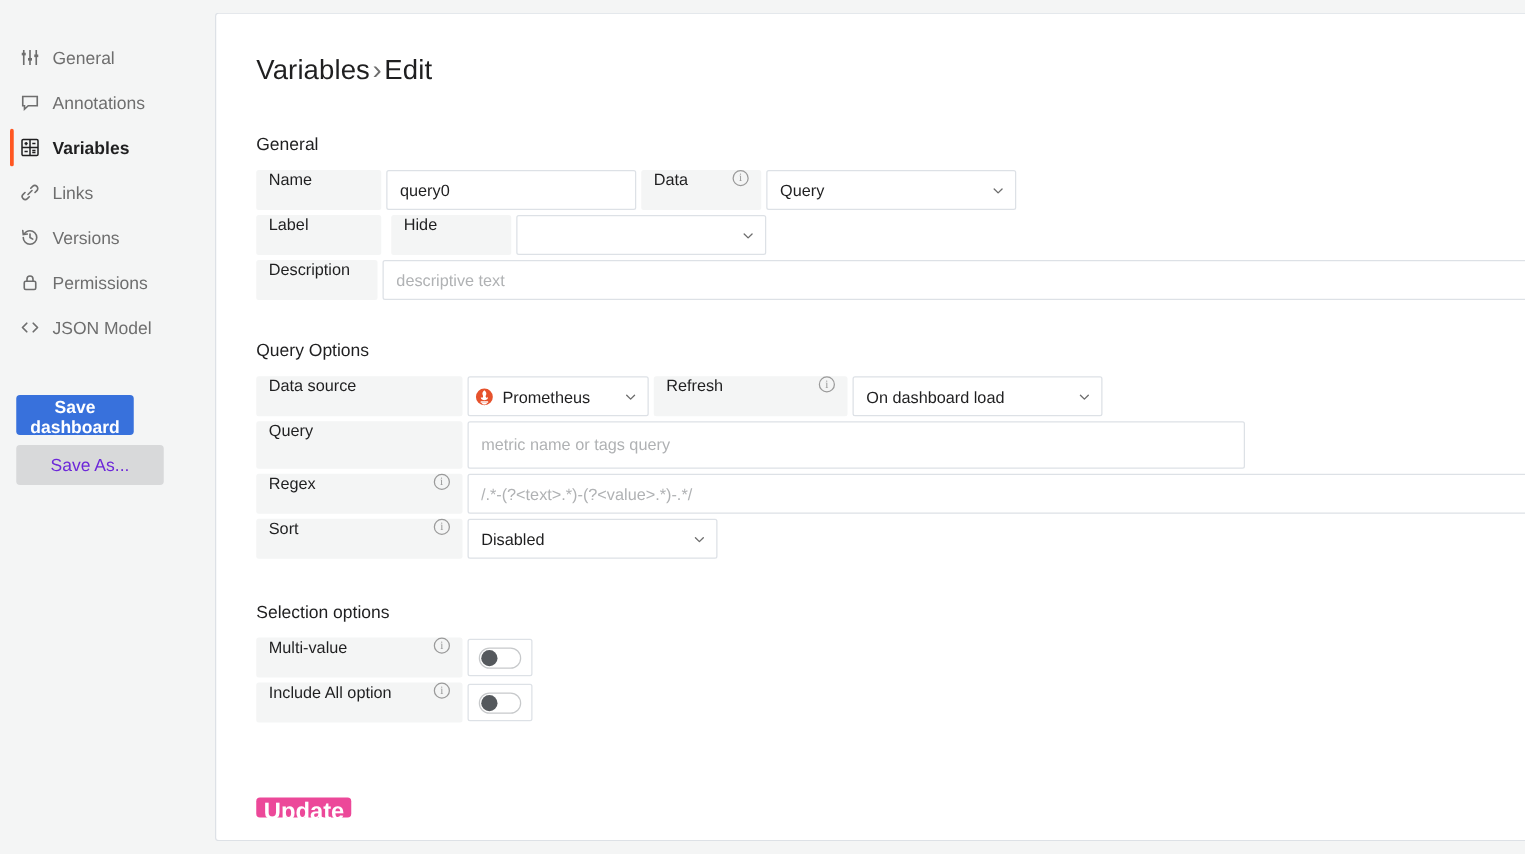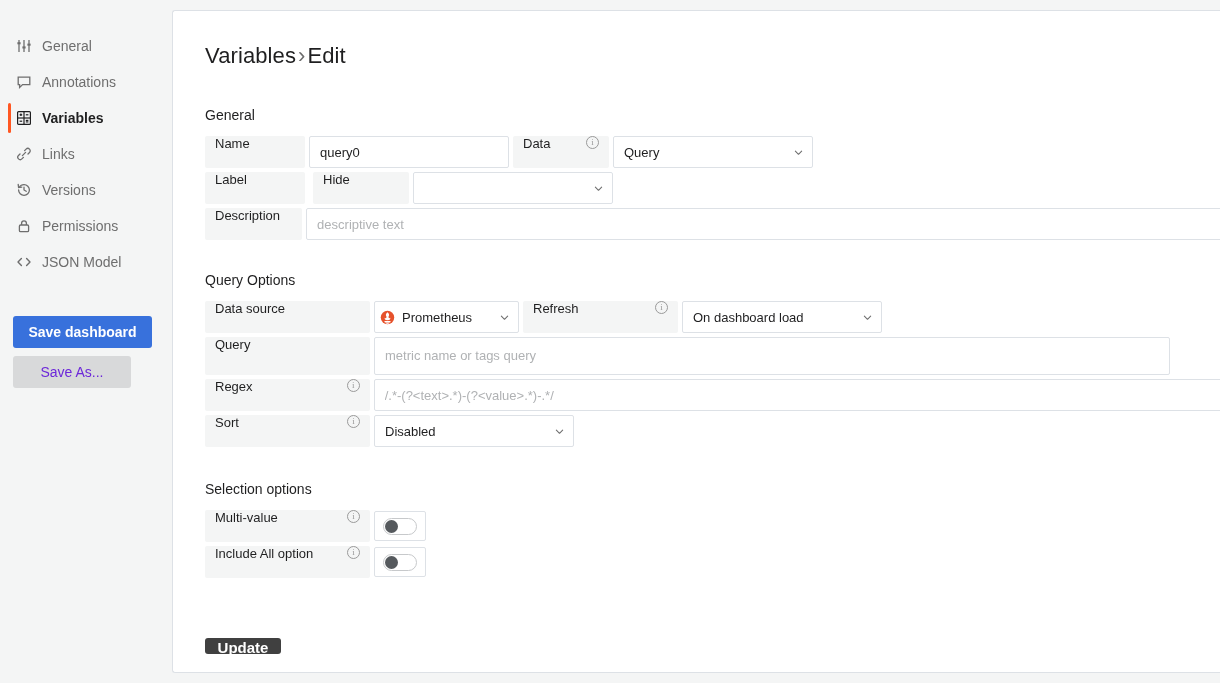--- a/index.html
+++ b/index.html
@@ -50,21 +50,21 @@
     align-items: center;
     justify-content: center;
     color: #6e6e6e;
   }
   .nav-item.active .nav-icon { color: #1f1f20; }
   .nav-icon svg { display: block; }
 
   .sidebar-actions { margin-top: 36px; padding: 0 13px; }
   .btn-save-dashboard {
     display: block;
-    width: 139px;
+    width: 94px;
     height: 32px;
     background: #3871dc;
     color: #ffffff;
     border: none;
     border-radius: 3px;
     font-size: 14px;
     font-weight: bold;
     font-family: "Liberation Sans", sans-serif;
     cursor: pointer;
     margin-bottom: 8px;
@@ -156,21 +156,21 @@
     border-radius: 2px;
     padding: 0 10px;
     height: 32px;
     outline: none;
   }
   input.fld::placeholder, textarea.fld::placeholder { color: #b0b2b4; }
   .fld-name { width: 200px; }
   .fld-desc { width: 960px; }
   .fld-regex { width: 860px; }
   textarea.fld-query {
-    width: 796px;
+    width: 622px;
     height: 38px;
     padding: 8px 10px;
     resize: none;
     line-height: 19px;
   }
 
   .sel {
     position: relative;
     background: #ffffff;
     border: 1px solid #dde1e6;
@@ -230,25 +230,25 @@
     position: absolute;
     left: 1px; top: 1px;
     width: 13px; height: 13px;
     border-radius: 50%;
     background: #55595d;
   }
 
   .btn-update {
     margin-top: 56px;
     width: 76px; height: 16px;
-    background: #404040;
+    background: #ec4899;
     color: #ffffff;
     border: none;
     border-radius: 3px;
-    font-size: 15px;
+    font-size: 19px;
     font-weight: bold;
     font-family: "Liberation Sans", sans-serif;
     cursor: pointer;
   }
 </style>
 </head>
 <body>
 
 <div class="app">
 

